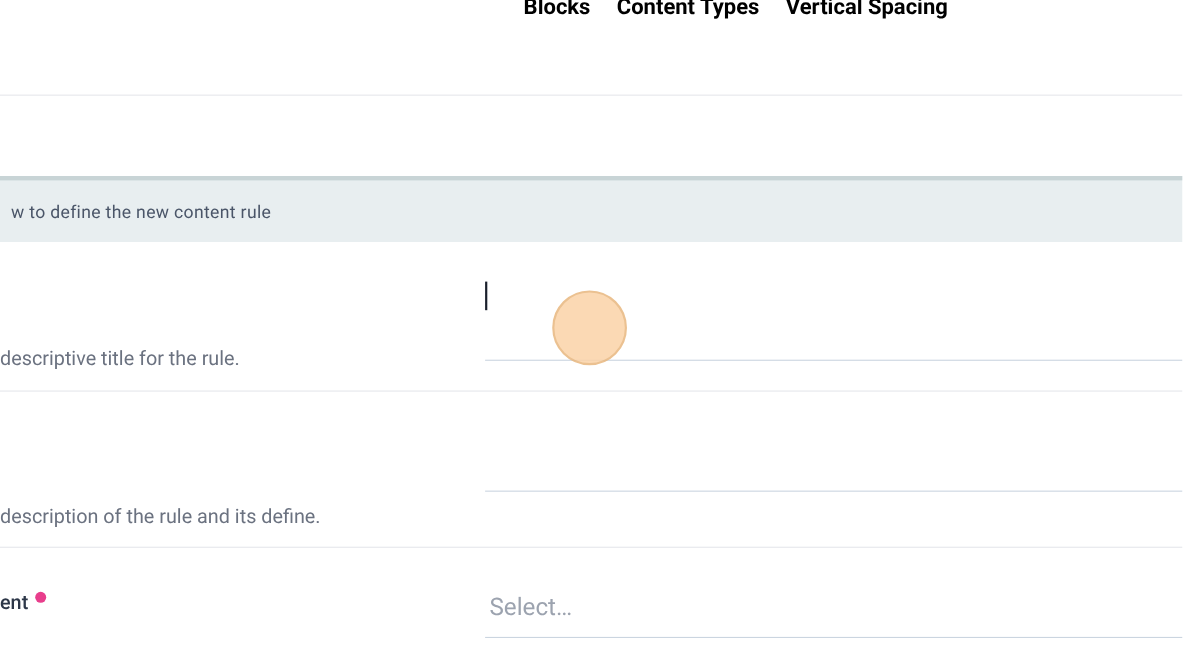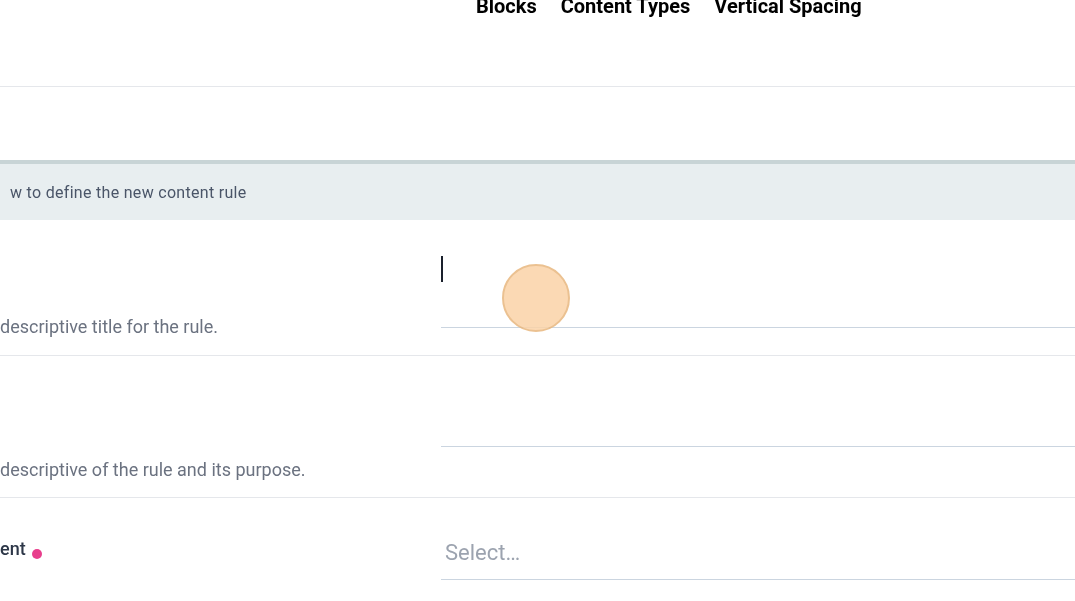--- a/index.html
+++ b/index.html
@@ -130,21 +130,21 @@
     .third-row {
       position: absolute;
       top: 538px;
       left: 0;
       right: 0;
       display: flex;
       align-items: center;
     }
     .label-with-dot {
       display: flex;
-      align-items: flex-end;
+      align-items: flex-start;
       gap: 6px;
       font-size: 18px;
       color: #2d3748;
       font-weight: 500;
     }
     .required-dot {
       width: 10px;
       height: 10px;
       border-radius: 50%;
       background: #e83e8c;
@@ -188,21 +188,21 @@
       <div class="text-cursor"></div>
       <input type="text" class="input-underline" style="margin-top: 36px;" value="">
     </div>
   </div>
 </div>
 
 <div class="row-divider" style="top:355px;"></div>
 
 <div class="circle-indicator"></div>
 
-<div class="second-help">descriptive of the rule and its purpose.</div>
+<div class="second-help">description of the rule and its define.</div>
 <div class="second-underline"></div>
 
 <div class="row-divider" style="top:497px;"></div>
 
 <div class="third-row">
   <div class="label-with-dot">
     <span>ent</span>
     <span class="required-dot"></span>
   </div>
 </div>

